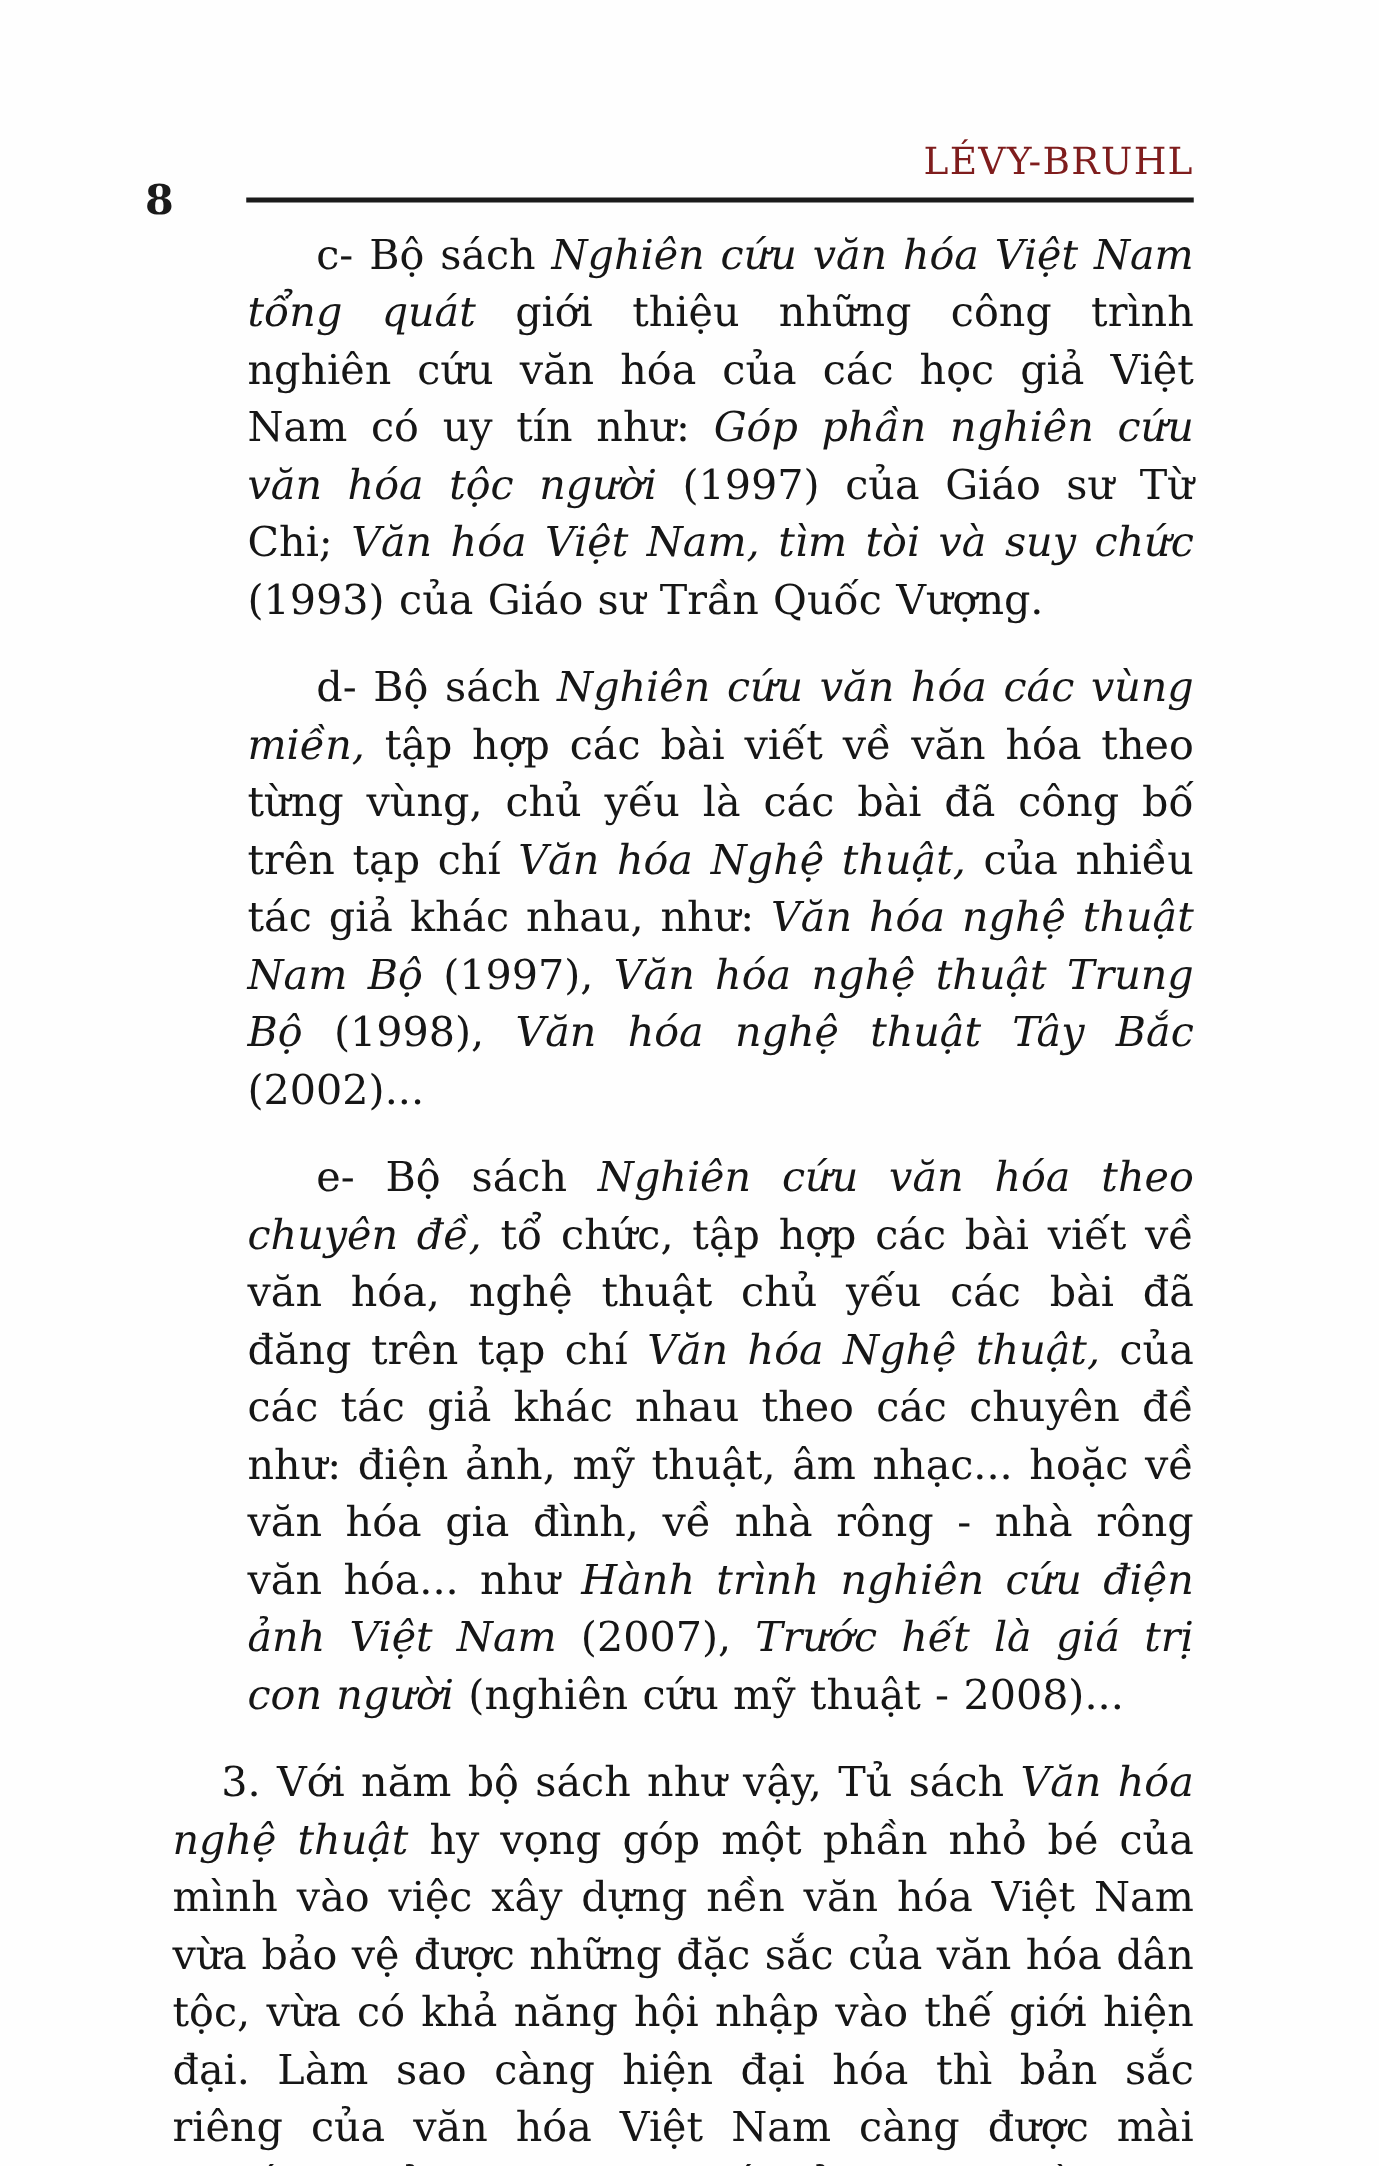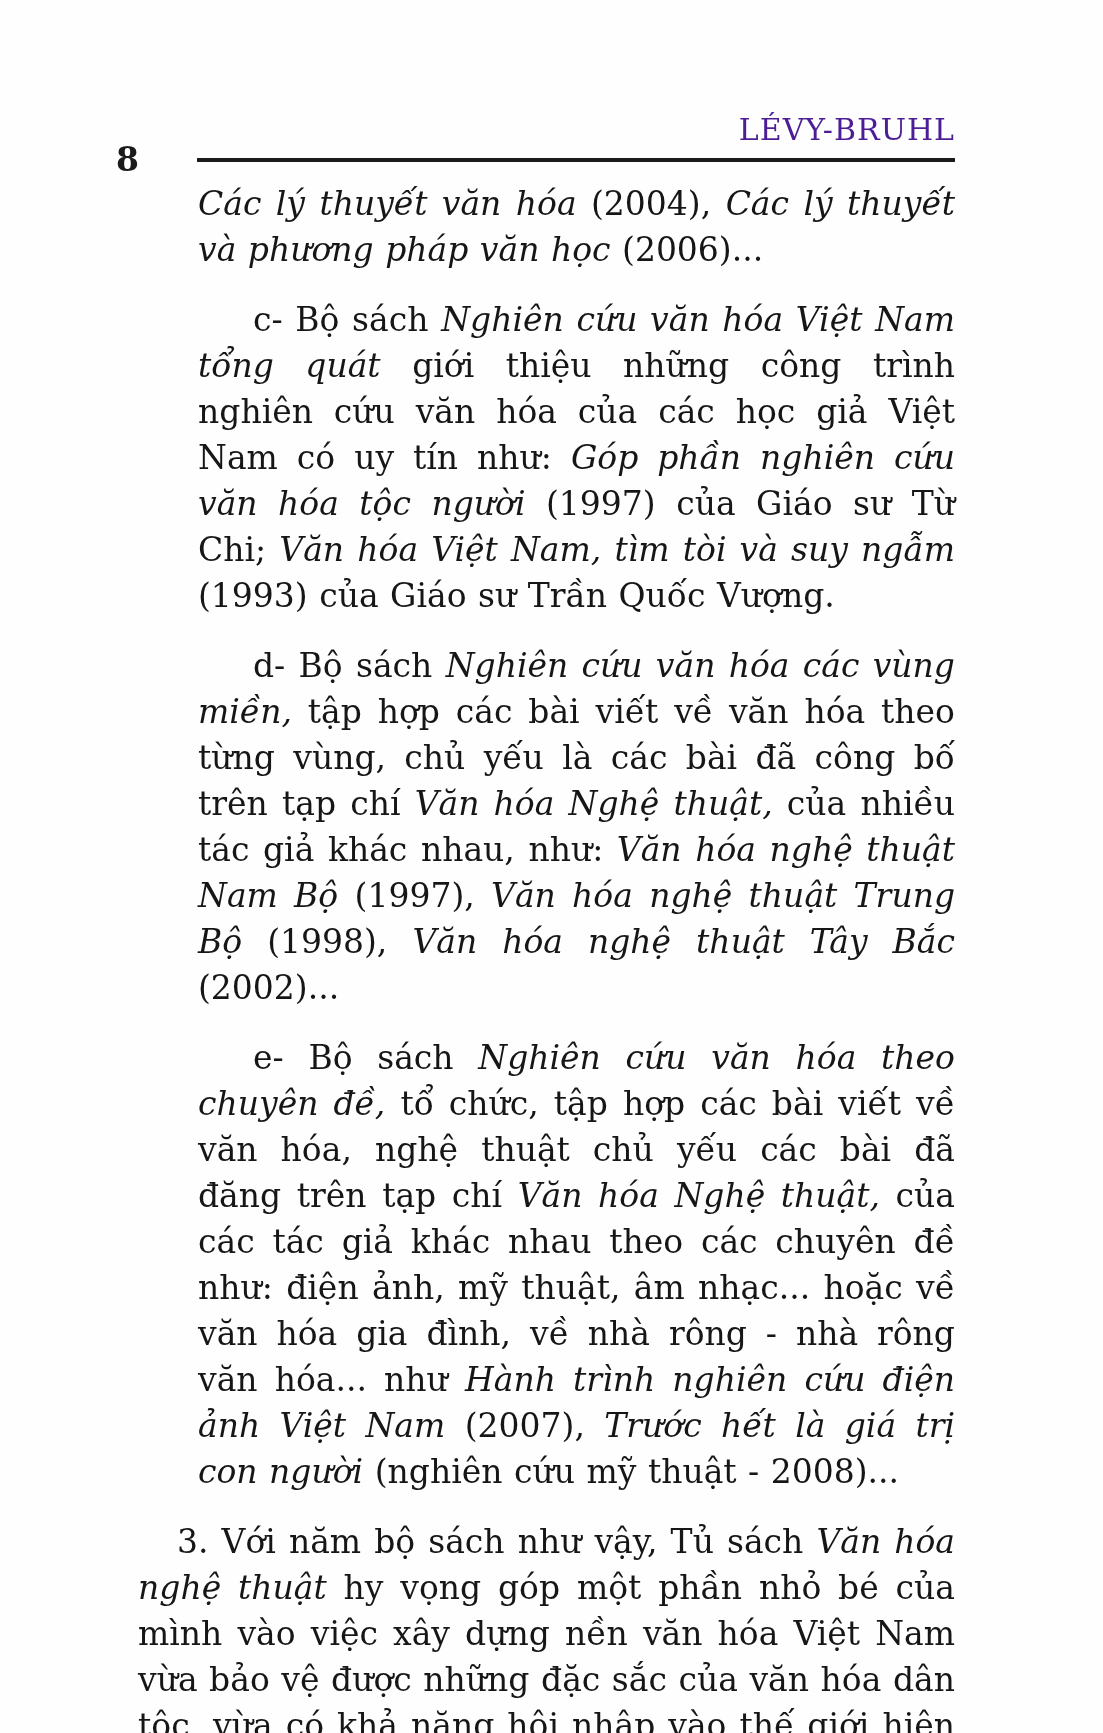--- a/index.html
+++ b/index.html
@@ -26,21 +26,21 @@
     color: #1a1a1a;
   }
   .running-head {
     position: absolute;
     left: 198px;
     width: 757px;
     top: 112px;
     text-align: right;
     font-size: 30px;
     letter-spacing: 1px;
-    color: #4c1d95;
+    color: #7f1d1d;
   }
   .head-rule {
     position: absolute;
     left: 197px;
     width: 758px;
     top: 158px;
     height: 4px;
     background: #1b1b1b;
   }
   .page-body {
@@ -68,19 +68,18 @@
 <body>
 
 <div class="page">
   <header>
     <div class="page-number">8</div>
     <div class="running-head">LÉVY-BRUHL</div>
     <div class="head-rule"></div>
   </header>
 
   <main class="page-body" id="body-container">
-      <p class="quote "><em>Các lý thuyết văn hóa</em><span> (2004), </span><em>Các lý thuyết và phương pháp văn học</em><span> (2006)...</span></p>
-      <p class="quote indent-lg"><span>c- Bộ sách </span><em>Nghiên cứu văn hóa Việt Nam tổng quát</em><span> giới thiệu những công trình nghiên cứu văn hóa của các học giả Việt Nam có uy tín như: </span><em>Góp phần nghiên cứu văn hóa tộc người</em><span> (1997) của Giáo sư Từ Chi; </span><em>Văn hóa Việt Nam, tìm tòi và suy ngẫm</em><span> (1993) của Giáo sư Trần Quốc Vượng.</span></p>
+      <p class="quote indent-lg"><span>c- Bộ sách </span><em>Nghiên cứu văn hóa Việt Nam tổng quát</em><span> giới thiệu những công trình nghiên cứu văn hóa của các học giả Việt Nam có uy tín như: </span><em>Góp phần nghiên cứu văn hóa tộc người</em><span> (1997) của Giáo sư Từ Chi; </span><em>Văn hóa Việt Nam, tìm tòi và suy chức</em><span> (1993) của Giáo sư Trần Quốc Vượng.</span></p>
       <p class="quote indent-lg"><span>d- Bộ sách </span><em>Nghiên cứu văn hóa các vùng miền,</em><span> tập hợp các bài viết về văn hóa theo từng vùng, chủ yếu là các bài đã công bố trên tạp chí </span><em>Văn hóa Nghệ thuật,</em><span> của nhiều tác giả khác nhau, như: </span><em>Văn hóa nghệ thuật Nam Bộ</em><span> (1997), </span><em>Văn hóa nghệ thuật Trung Bộ</em><span> (1998), </span><em>Văn hóa nghệ thuật Tây Bắc</em><span> (2002)...</span></p>
       <p class="quote indent-lg"><span>e- Bộ sách </span><em>Nghiên cứu văn hóa theo chuyên đề,</em><span> tổ chức, tập hợp các bài viết về văn hóa, nghệ thuật chủ yếu các bài đã đăng trên tạp chí </span><em>Văn hóa Nghệ thuật,</em><span> của các tác giả khác nhau theo các chuyên đề như: điện ảnh, mỹ thuật, âm nhạc... hoặc về văn hóa gia đình, về nhà rông - nhà rông văn hóa... như </span><em>Hành trình nghiên cứu điện ảnh Việt Nam</em><span> (2007), </span><em>Trước hết là giá trị con người</em><span> (nghiên cứu mỹ thuật - 2008)...</span></p>
       <p class="indent-sm"><span>3. Với năm bộ sách như vậy, Tủ sách </span><em>Văn hóa nghệ thuật</em><span> hy vọng góp một phần nhỏ bé của mình vào việc xây dựng nền văn hóa Việt Nam vừa bảo vệ được những đặc sắc của văn hóa dân tộc, vừa có khả năng hội nhập vào thế giới hiện đại. Làm sao càng hiện đại hóa thì bản sắc riêng của văn hóa Việt Nam càng được mài chuốt và tỏa sáng? Với bối cảnh toàn cầu hóa hiện nay. Để thực hiện</span></p>
     </main>
 </div>
 
 </body></html>

